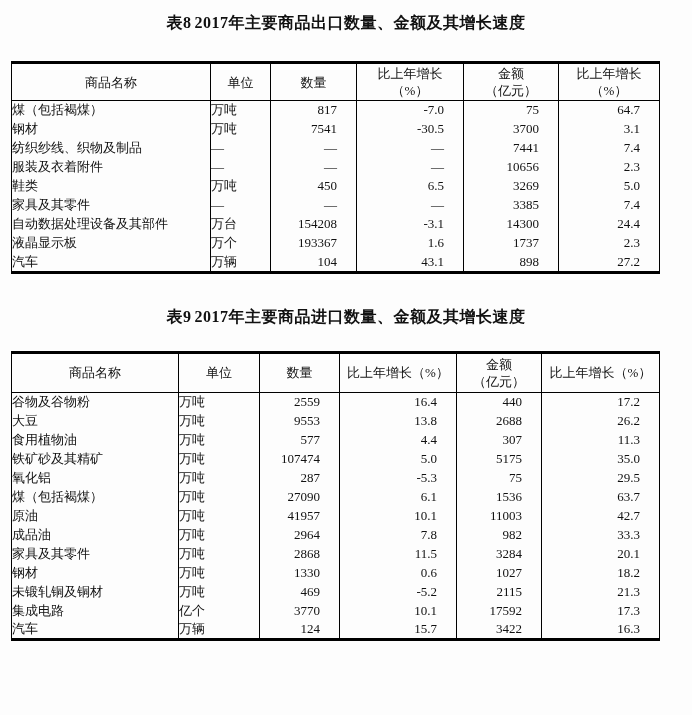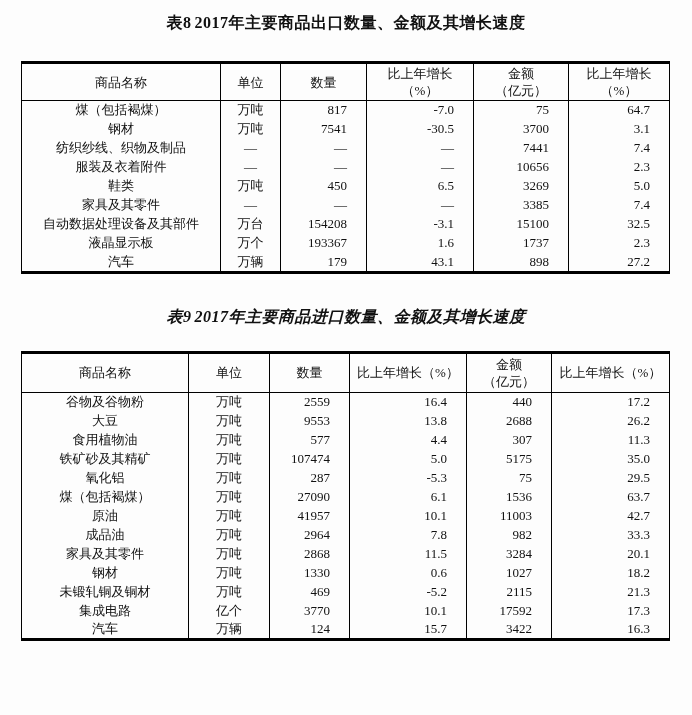--- a/index.html
+++ b/index.html
@@ -16,27 +16,27 @@
     text-align:center;
     font-weight:bold;
     font-size:16px;
     height:19px;
     line-height:19px;
     letter-spacing:0.5px;
   }
   .tbl-title .tbl-label { margin-right:3px; }
 
   .title-8 { padding-top:0; margin-top:13px; }
-  .title-9 { margin-top:33px;font-style:italic; }
+  .title-9 { margin-top:33px; }
 
   table.stat-table {
     border-collapse:collapse;
     table-layout:fixed;
     width:648px;
-    margin-left:21px;
+    margin-left:11px;
     border-top:3px solid #000;
     border-bottom:3px solid #000;
     border-left:1px solid #000;
     border-right:1px solid #000;
     font-size:13px;
   }
   .t8 { margin-top:29px; }
   .t9 { margin-top:25px; }
 
   table.stat-table th {
@@ -53,21 +53,21 @@
   table.stat-table td {
     border-left:1px solid #000;
     vertical-align:middle;
     white-space:nowrap;
     overflow:hidden;
   }
   table.stat-table td:first-child,
   table.stat-table th:first-child { border-left:none; }
   table.stat-table tbody tr { height:19px; }
 
-  .al-c { text-align:center; }
+  .al-c { text-align:left; }
   .al-r { text-align:right; padding-right:19px; }
 </style>
 </head>
 <body>
 
 <div class="page">
 
   <div class="tbl-title title-8">
     <span class="tbl-label">表8</span><span>2017年主要商品出口数量、金额及其增长速度</span>
   </div>
@@ -156,35 +156,35 @@
           <td class="al-r">—</td>
           <td class="al-r">—</td>
           <td class="al-r">3385</td>
           <td class="al-r">7.4</td>
         </tr>
         <tr>
           <td class="al-c">自动数据处理设备及其部件</td>
           <td class="al-c">万台</td>
           <td class="al-r">154208</td>
           <td class="al-r">-3.1</td>
-          <td class="al-r">15100</td>
-          <td class="al-r">32.5</td>
+          <td class="al-r">14300</td>
+          <td class="al-r">24.4</td>
         </tr>
         <tr>
           <td class="al-c">液晶显示板</td>
           <td class="al-c">万个</td>
           <td class="al-r">193367</td>
           <td class="al-r">1.6</td>
           <td class="al-r">1737</td>
           <td class="al-r">2.3</td>
         </tr>
         <tr>
           <td class="al-c">汽车</td>
           <td class="al-c">万辆</td>
-          <td class="al-r">179</td>
+          <td class="al-r">104</td>
           <td class="al-r">43.1</td>
           <td class="al-r">898</td>
           <td class="al-r">27.2</td>
         </tr>
       </tbody>
   </table>
 
   <div class="tbl-title title-9">
     <span class="tbl-label">表9</span><span>2017年主要商品进口数量、金额及其增长速度</span>
   </div>

